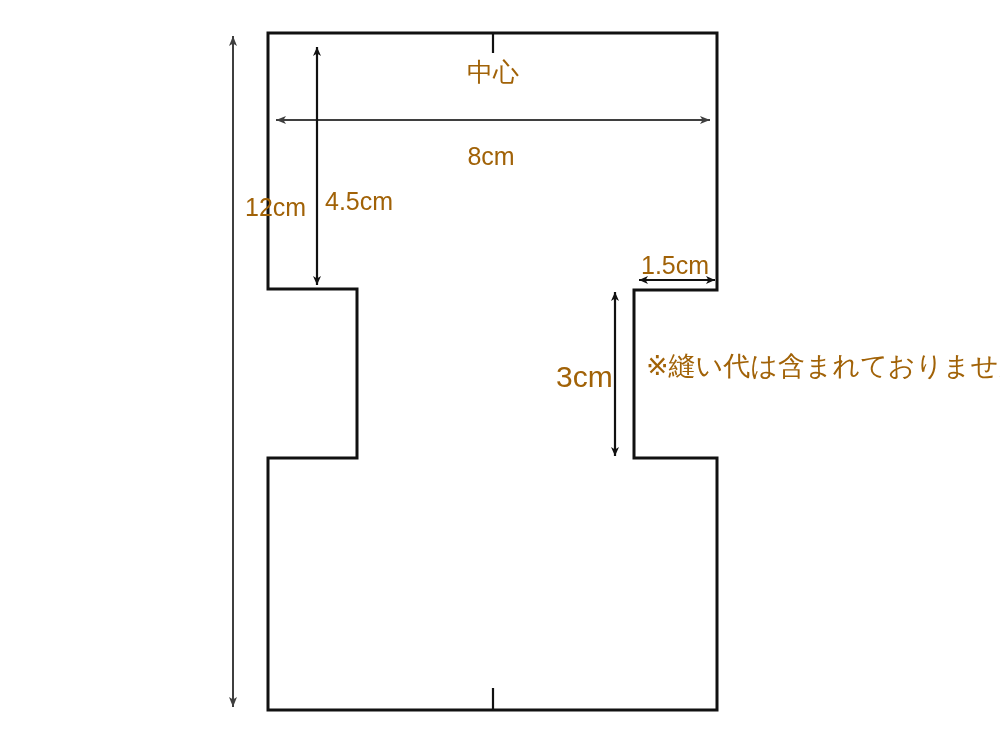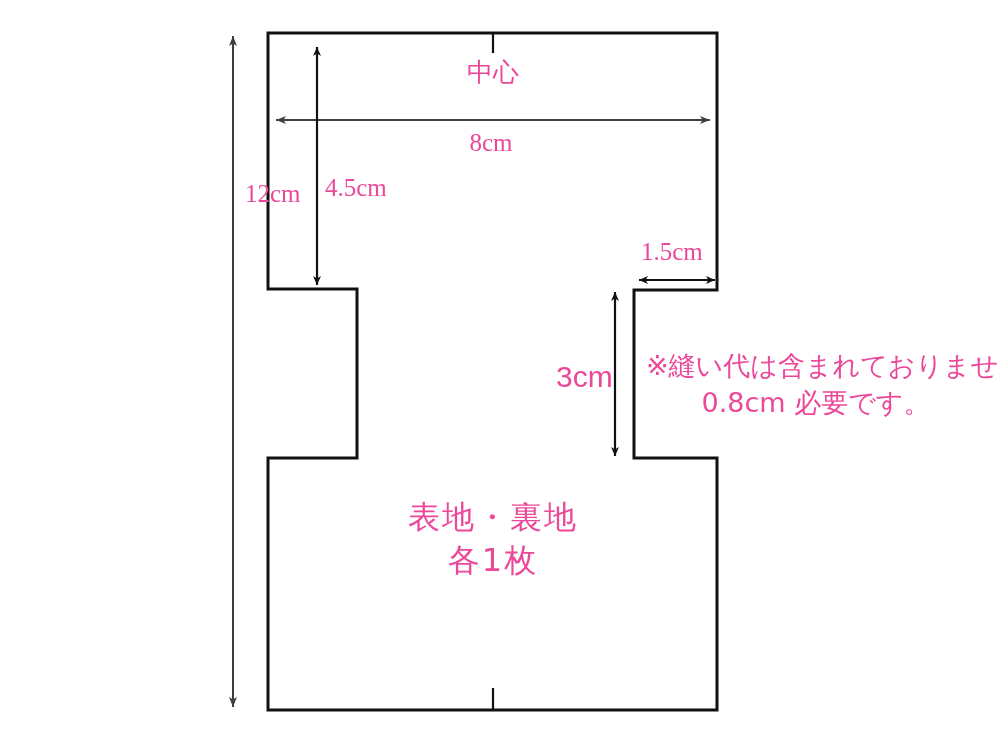--- a/index.html
+++ b/index.html
@@ -23,27 +23,28 @@
     position: absolute;
     left: 0;
     top: 0;
     width: 1000px;
     height: 750px;
   }
   .lbl {
     position: absolute;
     white-space: pre;
     line-height: 1.28;
-    color: #ec4899;
+    color: #a16207;
     -webkit-font-smoothing: antialiased;
   }
   .lbl-dim {
-    font-family: Liberation Serif, serif;
+    font-family: Liberation Sans, sans-serif;
     font-size: 25px;
     letter-spacing: 0px;
+    margin-top: 13px;
   }
   .lbl-dim-sm {
     font-family: "Liberation Sans", "DejaVu Sans", sans-serif;
     font-size: 30px;
   }
   .lbl-jp {
     font-family: "DejaVu Sans", "Liberation Sans", sans-serif;
     font-size: 26px;
   }
   .lbl-jp-big {
@@ -103,21 +104,18 @@
   <div class="lbl lbl-dim ctr" style="left:491px; top:127px;">8cm</div>
 
   <div class="lbl lbl-dim" style="left:245px; top:178px;">12cm</div>
 
   <div class="lbl lbl-dim" style="left:325px; top:172px;text-align:right;">4.5cm</div>
 
   <div class="lbl lbl-dim" style="left:641px; top:236px;">1.5cm</div>
 
   <div class="lbl lbl-dim-sm" style="left:556px; top:358px;">3cm</div>
 
-  <div class="lbl lbl-jp-big ctr" style="left:493px; top:497px;">表地・裏地</div>
 
-  <div class="lbl lbl-jp-big ctr" style="left:493px; top:540px;">各1枚</div>
 
   <div class="lbl lbl-note" style="left:646px; top:348px;">※縫い代は含まれておりません。</div>
 
-  <div class="lbl lbl-note" style="left:646px; top:385px; width:340px;">0.8cm 必要です。</div>
 
 </div>
 
 </body></html>

